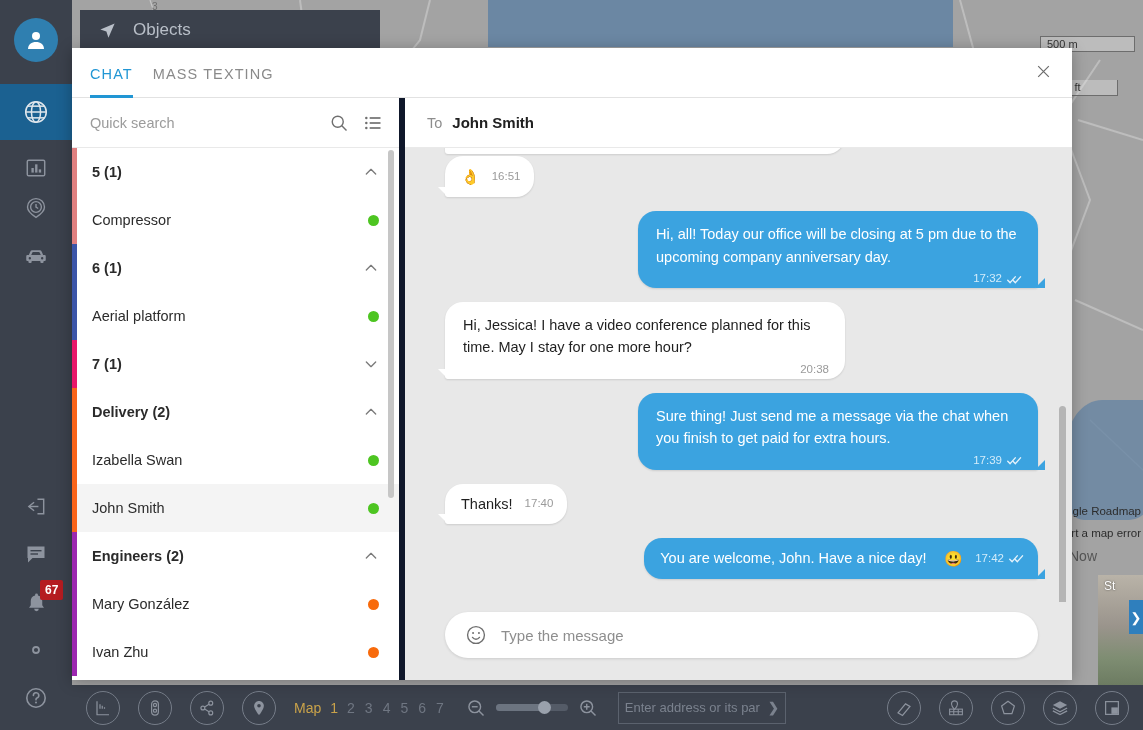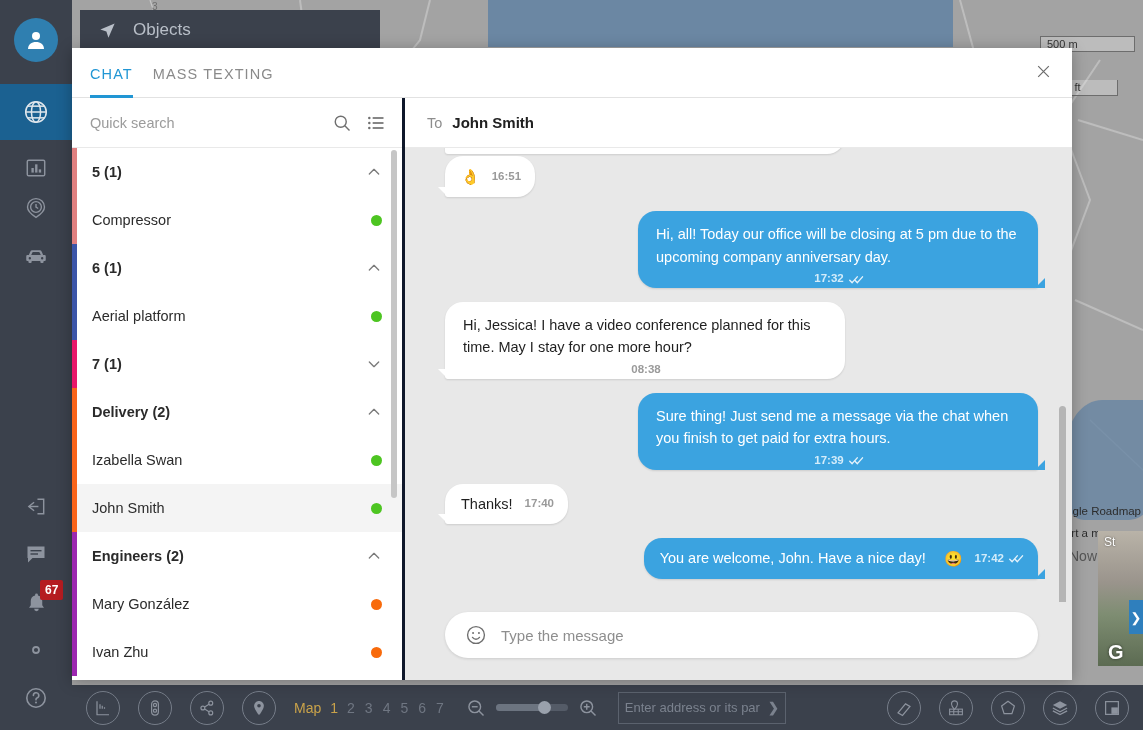--- a/index.html
+++ b/index.html
@@ -46,21 +46,21 @@
     position: absolute; right: 0px; top: 500px;
     font-size: 11.5px; color: #2c2c2c; text-align: right;
     line-height: 22px;
   }
   .map-attrib div { padding-right: 2px; }
   .map-now {
     position: absolute; right: 46px; top: 548px;
     font-size: 14px; color: #555;
   }
   .streetview {
-    position: absolute; right: 0; top: 531px;
+    position: absolute; right: 0; top: 575px;
     width: 45px; height: 135px;
     background: linear-gradient(180deg,#b9b3a8 0%, #9a948c 38%, #7e8d72 62%, #5c6b52 100%);
     overflow: hidden;
   }
   .streetview .sv-label {
     position: absolute; top: 4px; left: 6px; color: #fff;
     font-size: 12px; text-shadow: 0 0 2px rgba(0,0,0,.6);
   }
   .streetview .sv-g {
     position: absolute; bottom: 2px; left: 10px; color: #fff;
@@ -171,21 +171,21 @@
   }
   .close-x {
     position: absolute; right: 20px; top: 50%; transform: translateY(-50%);
     color: #6c6c6c; cursor: pointer; font-size: 20px; line-height: 1;
   }
   .panel-body { flex: 1; display: flex; min-height: 0; }
 
   
   .chat-list-col {
     width: 333px; flex: none; display: flex; flex-direction: column;
-    border-right: 3px solid #0f172a; min-height: 0;
+    border-right: 6px solid #0f172a; min-height: 0;
   }
   .search-row {
     height: 50px; flex: none; display: flex; align-items: center;
     border-bottom: 1px solid #e9e9e9; padding: 0 16px 0 18px;
   }
   .search-input {
     flex: 1; border: none; outline: none; font-size: 14.5px;
     color: #9b9b9b; font-family: "Liberation Sans", sans-serif;
     background: transparent;
   }
@@ -245,21 +245,21 @@
   .bubble.in::after {
     content: ""; position: absolute; left: -7px; bottom: 0;
     border-width: 0 10px 10px 0; border-style: solid;
     border-color: transparent #fff transparent transparent;
   }
   .bubble.out::after {
     content: ""; position: absolute; right: -7px; bottom: 0;
     border-width: 0 0 10px 10px; border-style: solid;
     border-color: transparent transparent #3ba3e0 transparent;
   }
-  .meta { display: flex; align-items: center; justify-content: center; gap: 5px; margin-top: 2px; font-weight: bold; }
+  .meta { display: flex; align-items: center; justify-content: flex-end; gap: 5px; margin-top: 2px; }
   .time { font-size: 11.5px; }
   .bubble.in .time { color: #9a9a9a; }
   .bubble.out .time { color: #d3ecfa; }
   .ticks { color: #e4f2fb; display: flex; }
   .bubble.compact { padding: 9px 14px 9px 16px; display: flex; align-items: center; gap: 12px; }
   .bubble.compact .meta { margin-top: 0; }
   .cut-bubble {
     position: absolute; left: 40px; top: -14px;
     width: 400px; height: 20px; background: #fff;
     border-radius: 0 0 18px 3px; box-shadow: 0 1px 2px rgba(0,0,0,.12);
@@ -654,21 +654,21 @@
                   <span class="ticks">
                     <svg width="15" height="11" viewBox="0 0 20 12" fill="none" stroke="currentColor" stroke-width="1.9" stroke-linecap="round" stroke-linejoin="round">
                       <path d="M1 7l3.2 3.2L11 2.5"></path>
                       <path d="M8 7l3.2 3.2L18 2.5"></path>
                     </svg>
                   </span>
                 </div></div>
             </div>
             <div class="msg-row in">
               <div class="bubble in"><span>Hi, Jessica! I have a video conference planned for this time. May I stay for one more hour?</span><div class="meta">
-                  <span class="time">08:38</span>
+                  <span class="time">20:38</span>
                 </div></div>
             </div>
             <div class="msg-row out">
               <div class="bubble out"><span>Sure thing! Just send me a message via the chat when you finish to get paid for extra hours.</span><div class="meta">
                   <span class="time">17:39</span>
                   <span class="ticks">
                     <svg width="15" height="11" viewBox="0 0 20 12" fill="none" stroke="currentColor" stroke-width="1.9" stroke-linecap="round" stroke-linejoin="round">
                       <path d="M1 7l3.2 3.2L11 2.5"></path>
                       <path d="M8 7l3.2 3.2L18 2.5"></path>
                     </svg>

